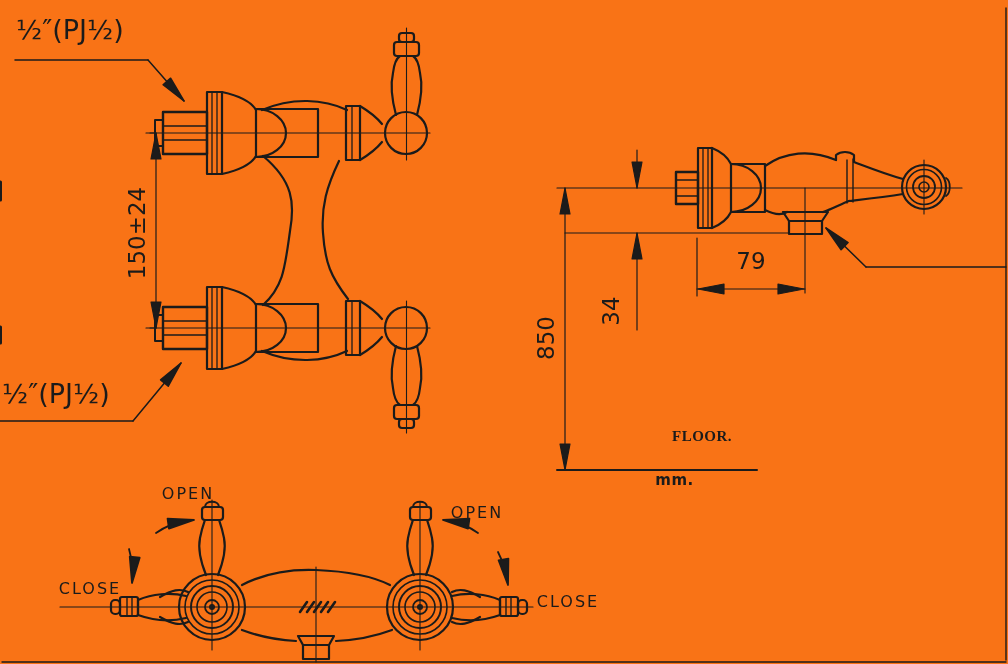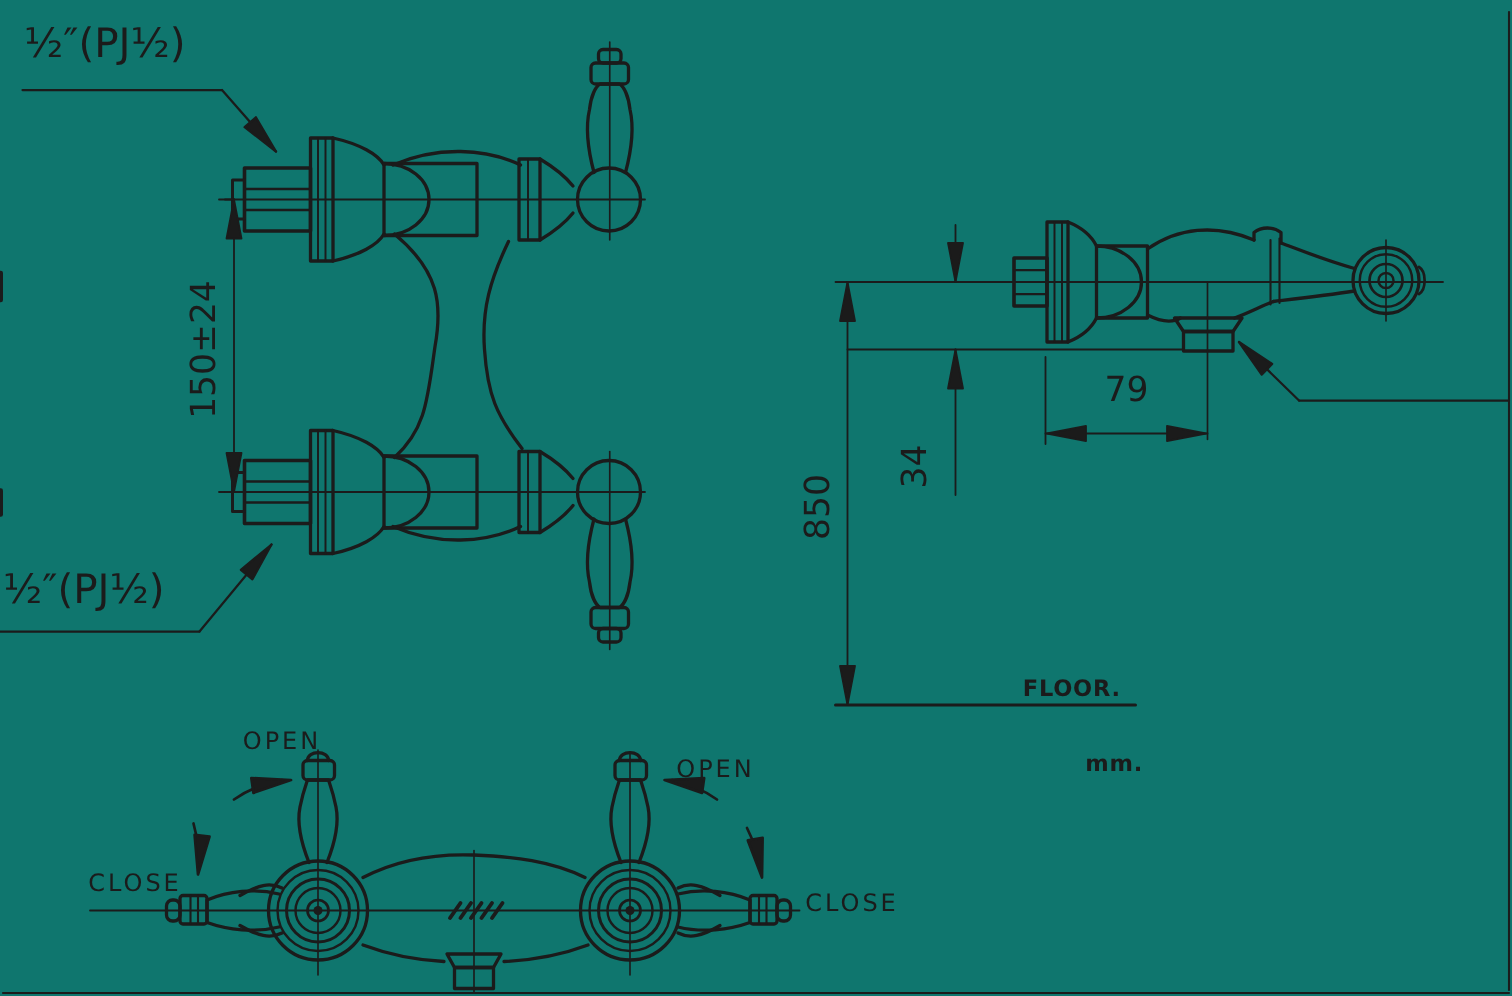--- a/index.html
+++ b/index.html
@@ -1,17 +1,17 @@
 <!DOCTYPE html>
 <html><head>
 <meta charset="utf-8">
 <style>
   html,body{margin:0;padding:0;background:#ffffff;}
   #stage{
-    position:relative;width:1008px;height:664px;background:#0f766e;
+    position:relative;width:1008px;height:664px;background:#f97316;
     font-family:"DejaVu Sans","Liberation Sans",sans-serif;color:#1b1b1b;overflow:hidden;
   }
   #stage svg{position:absolute;left:0;top:0;}
   .lbl{position:absolute;white-space:nowrap;color:#1b1b1b;line-height:1;}
   .dimtext{font-size:23px;}
   .rot{transform:translate(-50%,-50%) rotate(-90deg);}
   .ctr{transform:translate(-50%,-50%);}
   .conn{font-size:27px;letter-spacing:0px;}
   .smallcaps{font-size:15px;font-weight:bold;letter-spacing:0.5px;}
   .action{font-size:16px;font-weight:normal;letter-spacing:2px;}
@@ -253,21 +253,21 @@
   </g>
 </svg>
 
 <div class="lbl conn" style="left:16px;top:16px;">½″(PJ½)</div>
 <div class="lbl conn" style="left:2px;top:380px;">½″(PJ½)</div>
 <div class="lbl dimtext rot" style="left:137px;top:233px;">150±24</div>
 
 <div class="lbl dimtext rot" style="left:546px;top:338px;">850</div>
 <div class="lbl dimtext rot" style="left:611px;top:311px;">34</div>
 <div class="lbl dimtext ctr" style="left:751px;top:261px;">79</div>
-<div class="lbl smallcaps" style="left:672px;top:452px;width:85px;text-align:center;">FLOOR.</div>
-<div class="lbl smallcaps" style="left:677px;top:473px;width:85px;text-align:right;margin-top:29px;">mm.</div>
+<div class="lbl smallcaps" style="left:672px;top:429px;width:85px;text-align:left;font-family:Liberation Serif, serif;">FLOOR.</div>
+<div class="lbl smallcaps" style="left:632px;top:473px;width:85px;text-align:center;">mm.</div>
 
 <div class="lbl action ctr" style="left:188px;top:494px;">OPEN</div>
 <div class="lbl action ctr" style="left:477px;top:513px;">OPEN</div>
 <div class="lbl action ctr" style="left:90px;top:589px;">CLOSE</div>
 <div class="lbl action ctr" style="left:568px;top:602px;">CLOSE</div>
 
 </div>
 
 </body></html>

